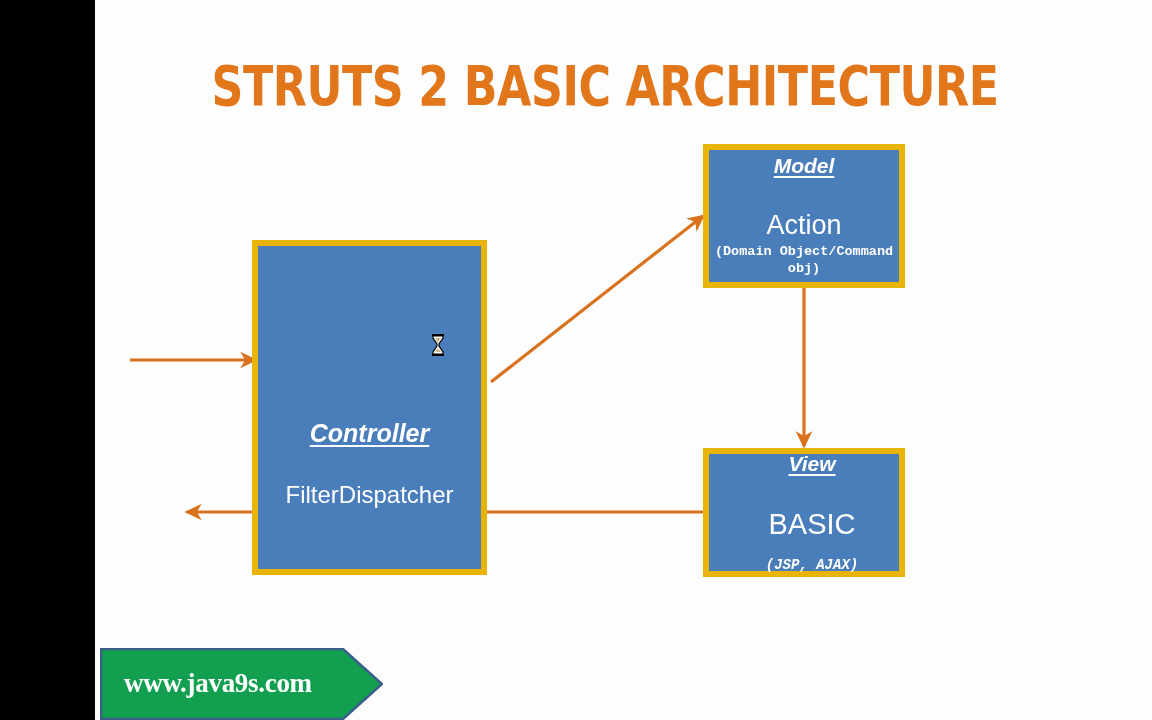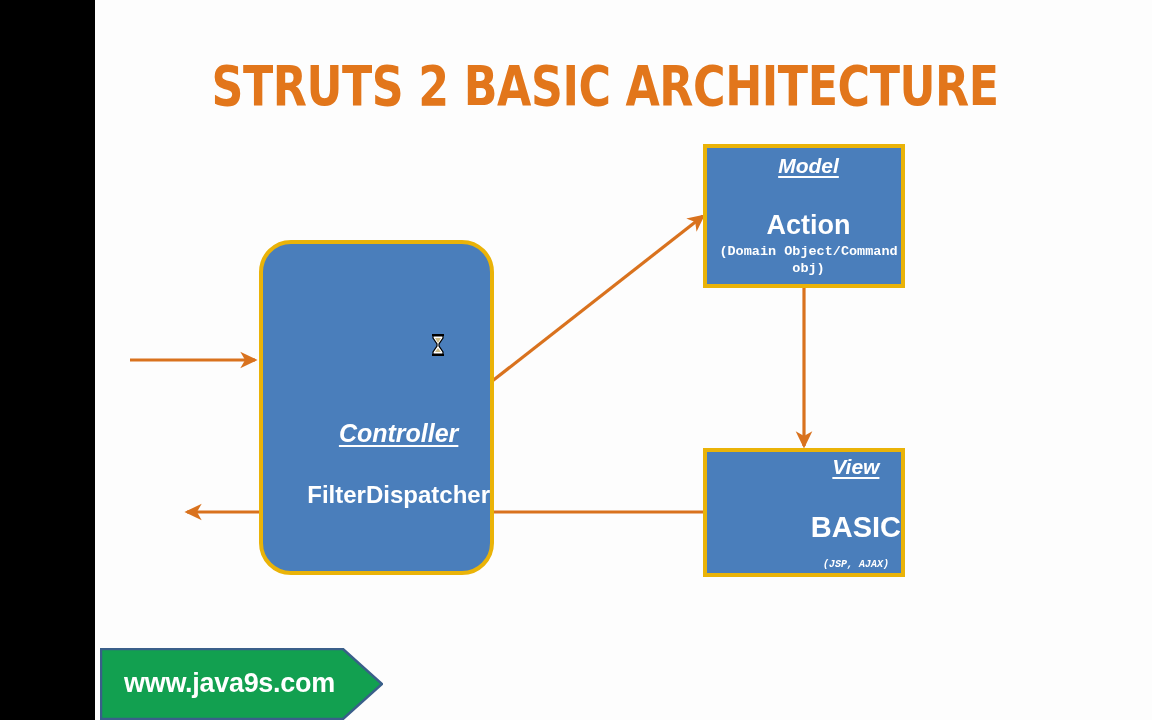--- a/index.html
+++ b/index.html
@@ -48,45 +48,44 @@
     transform: scaleX(0.88);
     transform-origin: center center;
     white-space: nowrap;
     line-height: 1.0;
   }
 
   
   .box {
     position: absolute;
     background: #4A7EBB;
-    border: 4px solid #eab308;
+    border: 6px solid #eab308;
     box-sizing: border-box;
     color: #ffffff;
     text-align: center;
     display: flex;
     flex-direction: column;
-    align-items: flex-end;
+    align-items: center;
     justify-content: center;
   }
   .role {
     font-style: italic;
     font-weight: bold;
     text-decoration: underline;
     text-underline-offset: 3px;
   }
-  .main-label { font-weight: bold; margin-top: 32px; }
+  .main-label { font-weight: normal; margin-top: 32px; }
   .sub-label  { font-style: italic; font-family: Liberation Mono, monospace; }
 
   
   #box-controller {
-    left: 164px;
+    left: 157px;
     top: 240px;
     width: 235px;
     height: 335px;
-    border-radius: 32px;
   }
   #box-controller .role {
     font-size: 25px;
     margin-bottom: 2px;
   }
   #box-controller .main-label {
     font-size: 24px;
     line-height: 1.1;
   }
   
@@ -114,21 +113,21 @@
   #box-view {
     left: 608px;
     top: 448px;
     width: 202px;
     height: 129px;
     padding-left: 16px;
   }
   #box-view .role { font-size: 21px; margin-bottom: 1px; }
   #box-view .main-label { font-size: 29px; line-height: 1.1; }
   #box-view .sub-label {
-    font-size: 10px;
+    font-size: 14px;
     font-weight: 600;
     margin-top: 16px;
   }
 
   .inner { display: flex; flex-direction: column; align-items: center; }
 
   
   #connectors {
     position: absolute;
     left: 0; top: 0;
@@ -152,21 +151,21 @@
     left: 5px;
     top: 648px;
     width: 283px;
     height: 72px;
   }
   #banner-text {
     position: absolute;
     left: 24px;
     top: 20px;
     color: #ffffff;
-    font-family: Liberation Sans, sans-serif;
+    font-family: Liberation Serif, serif;
     font-weight: bold;
     font-size: 27px;
     letter-spacing: -0.3px;
     white-space: nowrap;
   }
 </style>
 </head>
 <body>
 
 <div id="stage">

